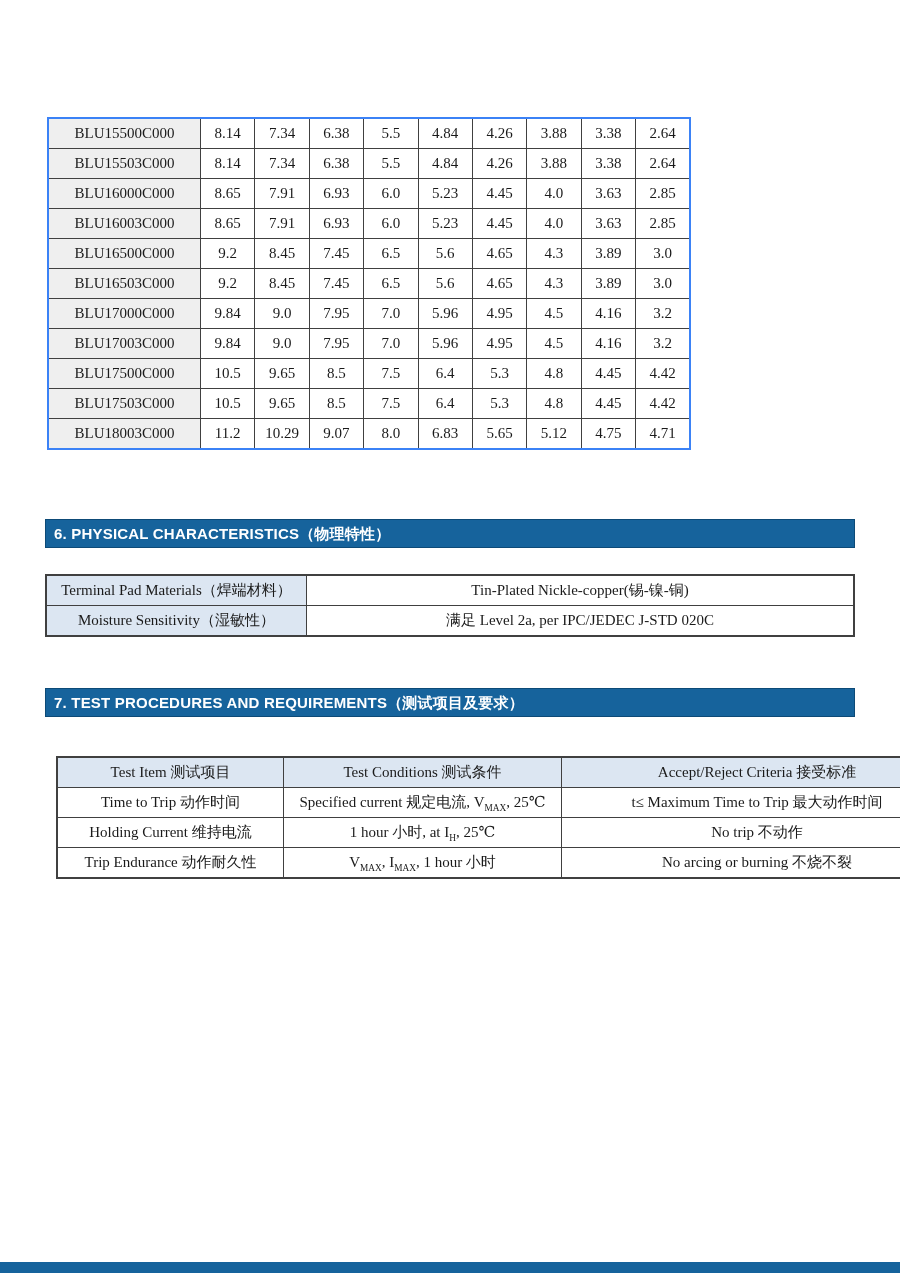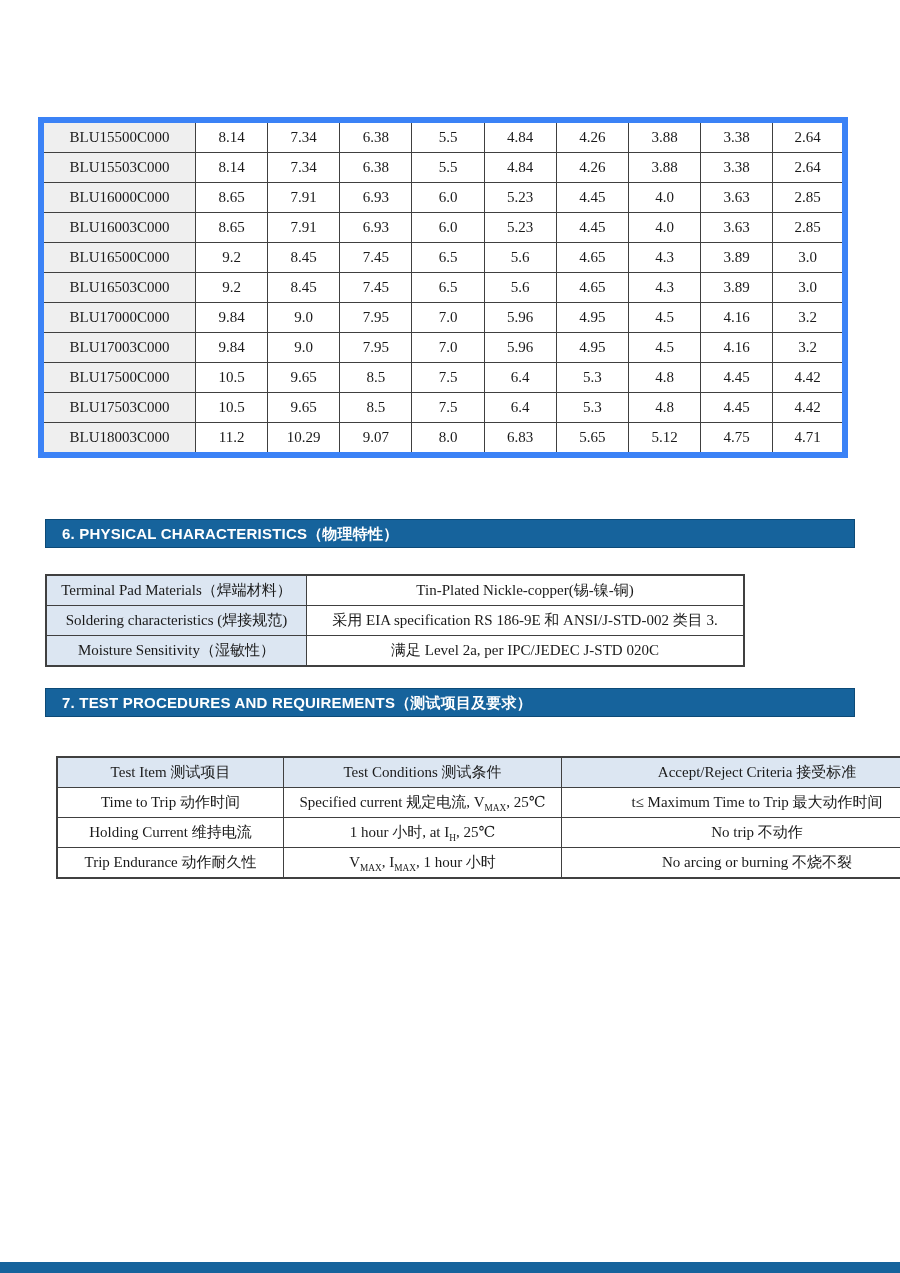--- a/index.html
+++ b/index.html
@@ -5,34 +5,34 @@
   html,body{margin:0;padding:0;background:#fff;}
   #page{
     position:relative;width:900px;height:1273px;background:#ffffff;
     font-family:"Liberation Serif","DejaVu Serif",serif;color:#1a1a1a;
     overflow:hidden;
   }
   table{border-collapse:collapse;table-layout:fixed;}
   td,th{border:1px solid #404040;height:29px;text-align:center;
         font-size:15px;font-weight:normal;padding:0 3px;overflow:hidden;}
   
-  #ratings{position:absolute;left:38px;top:117px;width:810px;border:6px solid #3b82f6;}
+  #ratings{position:absolute;left:47px;top:117px;width:644px;border:2px solid #3b82f6;}
   #ratings td.part{width:145px;background:#efefef;}
   
   .section-bar{
     position:absolute;left:45px;width:810px;height:29px;box-sizing:border-box;
     background:#16639c;border:1px solid #0d4a77;
     color:#ffffff;font-family:"Liberation Sans","DejaVu Sans",sans-serif;
-    font-weight:bold;font-size:15px;line-height:27px;padding-left:16px;
+    font-weight:bold;font-size:15px;line-height:27px;padding-left:8px;
     letter-spacing:0.2px;
   }
   #section6-bar{top:519px;}
   #section7-bar{top:688px;}
   
-  #physical{position:absolute;left:45px;top:574px;width:700px;border:2px solid #404040;}
+  #physical{position:absolute;left:45px;top:574px;width:810px;border:2px solid #404040;}
   #physical td.label{width:253px;background:#dce6f2;}
   
   #testtable{position:absolute;left:56px;top:756px;width:898px;border:2px solid #404040;}
   #testtable td.c1{width:219px;}
   #testtable td.c2{width:271px;margin-top:45px;}
   #testtable tr.head td{background:#dce6f2;}
   sub{font-size:0.62em;line-height:0;}
   
   #footer-bar{position:absolute;left:0;top:1262px;width:900px;height:11px;background:#16639c;}
 </style>
@@ -291,24 +291,20 @@
 
   <div class="section-bar" id="section6-bar">
     <span>6. PHYSICAL CHARACTERISTICS（物理特性）</span>
   </div>
 
   <table id="physical">
     <tbody>
       <tr>
         <td class="label">Terminal Pad Materials（焊端材料）</td>
         <td>Tin-Plated Nickle-copper(锡-镍-铜)</td>
-      </tr>
-      <tr>
-        <td class="label">Soldering characteristics (焊接规范)</td>
-        <td>采用 EIA specification RS 186-9E 和 ANSI/J-STD-002 类目 3.</td>
       </tr>
       <tr>
         <td class="label">Moisture Sensitivity（湿敏性）</td>
         <td>满足 Level 2a, per IPC/JEDEC J-STD 020C</td>
       </tr>
     </tbody>
   </table>
 
   <div class="section-bar" id="section7-bar">
     <span>7. TEST PROCEDURES AND REQUIREMENTS（测试项目及要求）</span>

